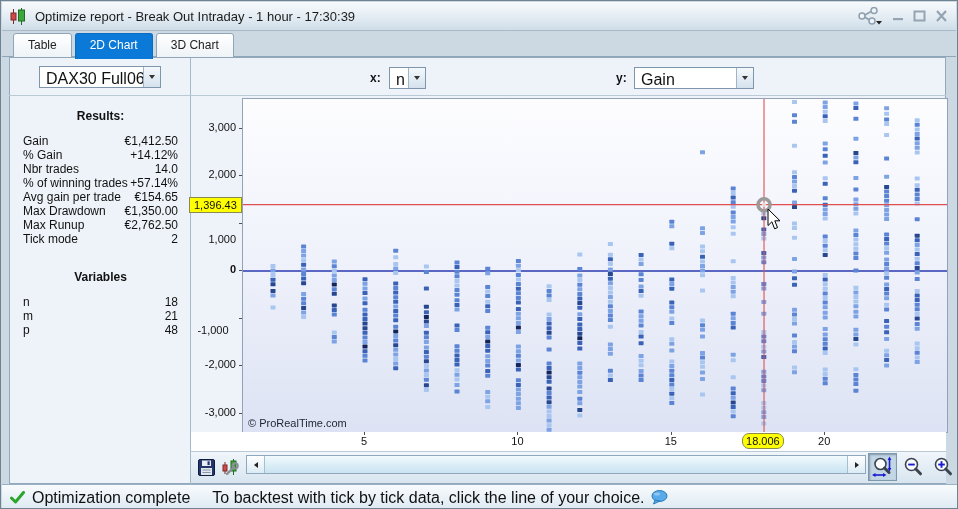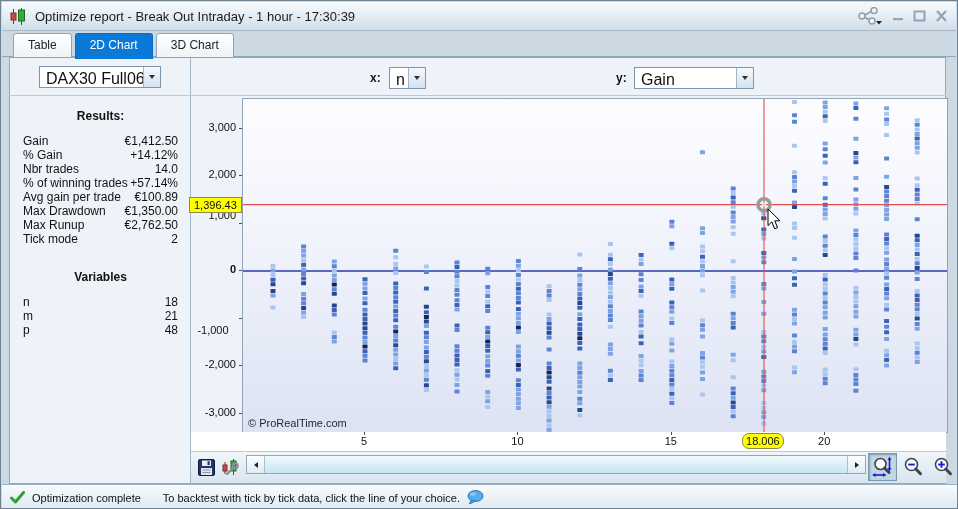--- a/index.html
+++ b/index.html
@@ -54,21 +54,21 @@
   .scrollbar{position:absolute;left:55px;top:3px;width:620px;height:19px;border:1px solid #8fa8bc;box-sizing:border-box;display:flex;background:#e4f1f8;}
   .sb-btn{width:17px;background:linear-gradient(180deg,#ffffff,#dcebf4);border-right:1px solid #a8bfcf;display:flex;align-items:center;justify-content:center;}
   .sb-btn.right{border-right:none;border-left:1px solid #a8bfcf;}
   .sb-thumb{flex:1;background:linear-gradient(180deg,#f2fafd 0%,#d8ecf6 60%,#cbe4f2 100%);}
   .tri-l{width:0;height:0;border-top:3.5px solid transparent;border-bottom:3.5px solid transparent;border-right:4.5px solid #222;}
   .tri-r{width:0;height:0;border-top:3.5px solid transparent;border-bottom:3.5px solid transparent;border-left:4.5px solid #222;}
   .zoom-btn{position:absolute;top:1px;width:29px;height:28px;display:flex;align-items:center;justify-content:center;}
   .zoom-btn.pressed{background:#c2d6e4;border:1px solid #7d97ab;box-sizing:border-box;box-shadow:inset 1px 1px 2px rgba(60,80,100,.45);}
   
   .statusbar{position:absolute;left:1px;top:483px;width:956px;height:25px;border-top:1px solid #9ab0c4;
-    background:linear-gradient(180deg,#f8fbfd,#dde9f2);display:flex;align-items:center;font-size:11px;color:#111;}
+    background:linear-gradient(180deg,#f8fbfd,#dde9f2);display:flex;align-items:center;font-size:16px;color:#111;}
   .status-check{margin-left:8px;display:inline-flex;}
   .status-t1{margin-left:7px;}
   .status-t2{margin-left:22px;}
   .status-bubble{margin-left:7px;display:inline-flex;}
 </style>
 </head>
 <body>
 
 <div id="window">
 
@@ -158,21 +158,21 @@
         <div class="sb-row">
           <span>Nbr trades</span>
           <span>14.0</span>
         </div>
         <div class="sb-row">
           <span>% of winning trades</span>
           <span>+57.14%</span>
         </div>
         <div class="sb-row">
           <span>Avg gain per trade</span>
-          <span>€100.89</span>
+          <span>€154.65</span>
         </div>
         <div class="sb-row">
           <span>Max Drawdown</span>
           <span>€1,350.00</span>
         </div>
         <div class="sb-row">
           <span>Max Runup</span>
           <span>€2,762.50</span>
         </div>
         <div class="sb-row">
@@ -196,21 +196,21 @@
           <span>48</span>
         </div>
       </div>
   </div>
 
   <div id="yaxis">
       <div class="ylabel" style="left: 189px; top: 119.5px;">3,000</div>
       <div class="ytick" style="left: 238px; top: 126.5px;"></div>
       <div class="ylabel" style="left: 189px; top: 167px;">2,000</div>
       <div class="ytick" style="left: 238px; top: 174px;"></div>
-      <div class="ylabel" style="left: 189px; top: 208px; text-align: right;">1,000</div>
+      <div class="ylabel" style="left: 189px; top: 232px; text-align: right;">1,000</div>
       <div class="ytick" style="left: 238px; top: 221.5px;"></div>
       <div class="ylabel zero" style="left: 189px; top: 262px;">0</div>
       <div class="ytick" style="left: 238px; top: 269px;"></div>
       <div class="ylabel" style="left: 189px; top: 323px; text-align: center;">-1,000</div>
       <div class="ytick" style="left: 238px; top: 316.5px;"></div>
       <div class="ylabel" style="left: 189px; top: 357px;">-2,000</div>
       <div class="ytick" style="left: 238px; top: 364px;"></div>
       <div class="ylabel" style="left: 189px; top: 404.5px;">-3,000</div>
       <div class="ytick" style="left: 238px; top: 411.5px;"></div>
     </div>

